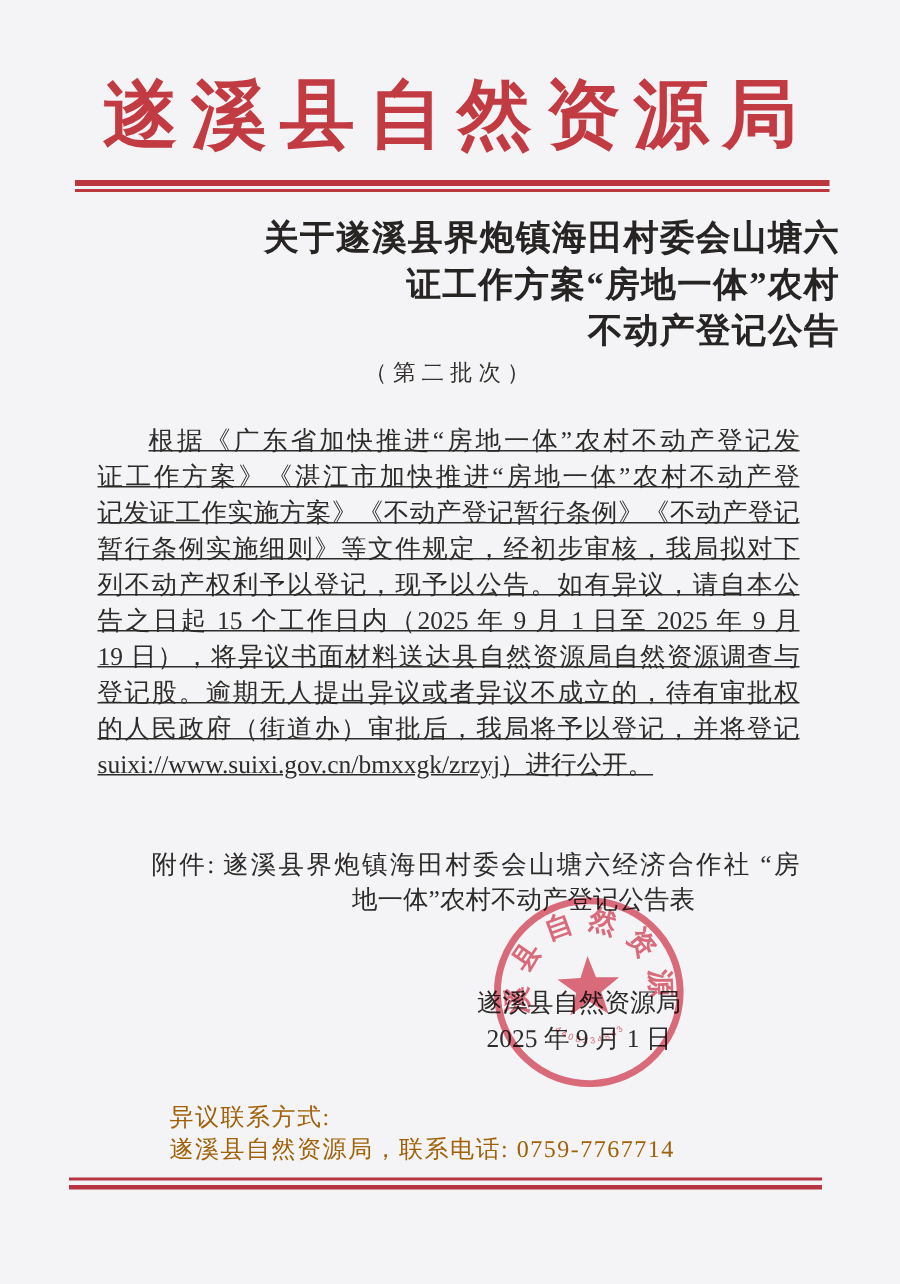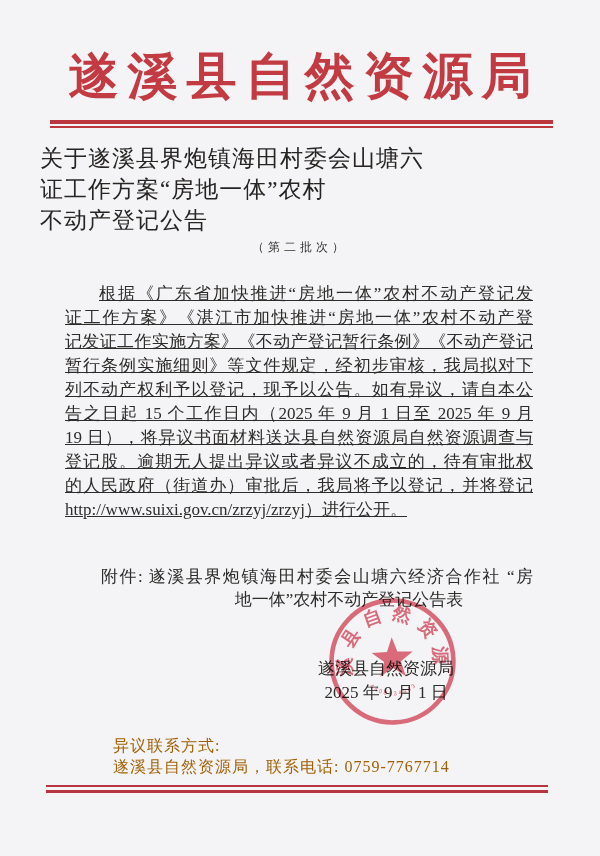--- a/index.html
+++ b/index.html
@@ -29,32 +29,32 @@
     position: absolute;
     top: 120px; left: 50px; right: 47px;
     height: 2px;
     border-top: 4px solid #bc363e;
     border-bottom: 2px solid #bc363e;
   }
   
   .doc-title {
     position: absolute;
     top: 143px; left: 40px; right: 40px;
-    text-align: left;
+    text-align: right;
     font-size: 23px;
-    font-weight: 400;
+    font-weight: 700;
     line-height: 31px;
     letter-spacing: 1px;
     color: #262523;
   }
   .batch {
     position: absolute;
     top: 239px; left: 0; right: 0;
     text-align: center;
-    font-size: 12px;
+    font-size: 15px;
     letter-spacing: 4px;
     color: #33322f;
   }
   
   .body-block {
     position: absolute;
     top: 282px; left: 65px;
     width: 468px;
     font-size: 17px;
     line-height: 24px;
@@ -138,21 +138,21 @@
   <div class="body-block">
     <div class="body-line first">根据《广东省加快推进“房地一体”农村不动产登记发</div>
     <div class="body-line">证工作方案》《湛江市加快推进“房地一体”农村不动产登</div>
     <div class="body-line">记发证工作实施方案》《不动产登记暂行条例》《不动产登记</div>
     <div class="body-line">暂行条例实施细则》等文件规定，经初步审核，我局拟对下</div>
     <div class="body-line">列不动产权利予以登记，现予以公告。如有异议，请自本公</div>
     <div class="body-line">告之日起 15 个工作日内（2025 年 9 月 1 日至 2025 年 9 月</div>
     <div class="body-line">19 日），将异议书面材料送达县自然资源局自然资源调查与</div>
     <div class="body-line">登记股。逾期无人提出异议或者异议不成立的，待有审批权</div>
     <div class="body-line">的人民政府（街道办）审批后，我局将予以登记，并将登记</div>
-    <div class="body-line last">http://www.suixi.gov.cn/zrzyj/zrzyj）进行公开。</div>
+    <div class="body-line last">suixi://www.suixi.gov.cn/bmxxgk/zrzyj）进行公开。</div>
   </div>
 
   <div class="attachment">
     <div class="attach-line1">附件: 遂溪县界炮镇海田村委会山塘六经济合作社 “房</div>
     <div class="attach-line2">地一体”农村不动产登记公告表</div>
   </div>
 
   <div class="signature">
     <div>遂溪县自然资源局</div>
     <div>2025 年 9 月 1 日</div>

